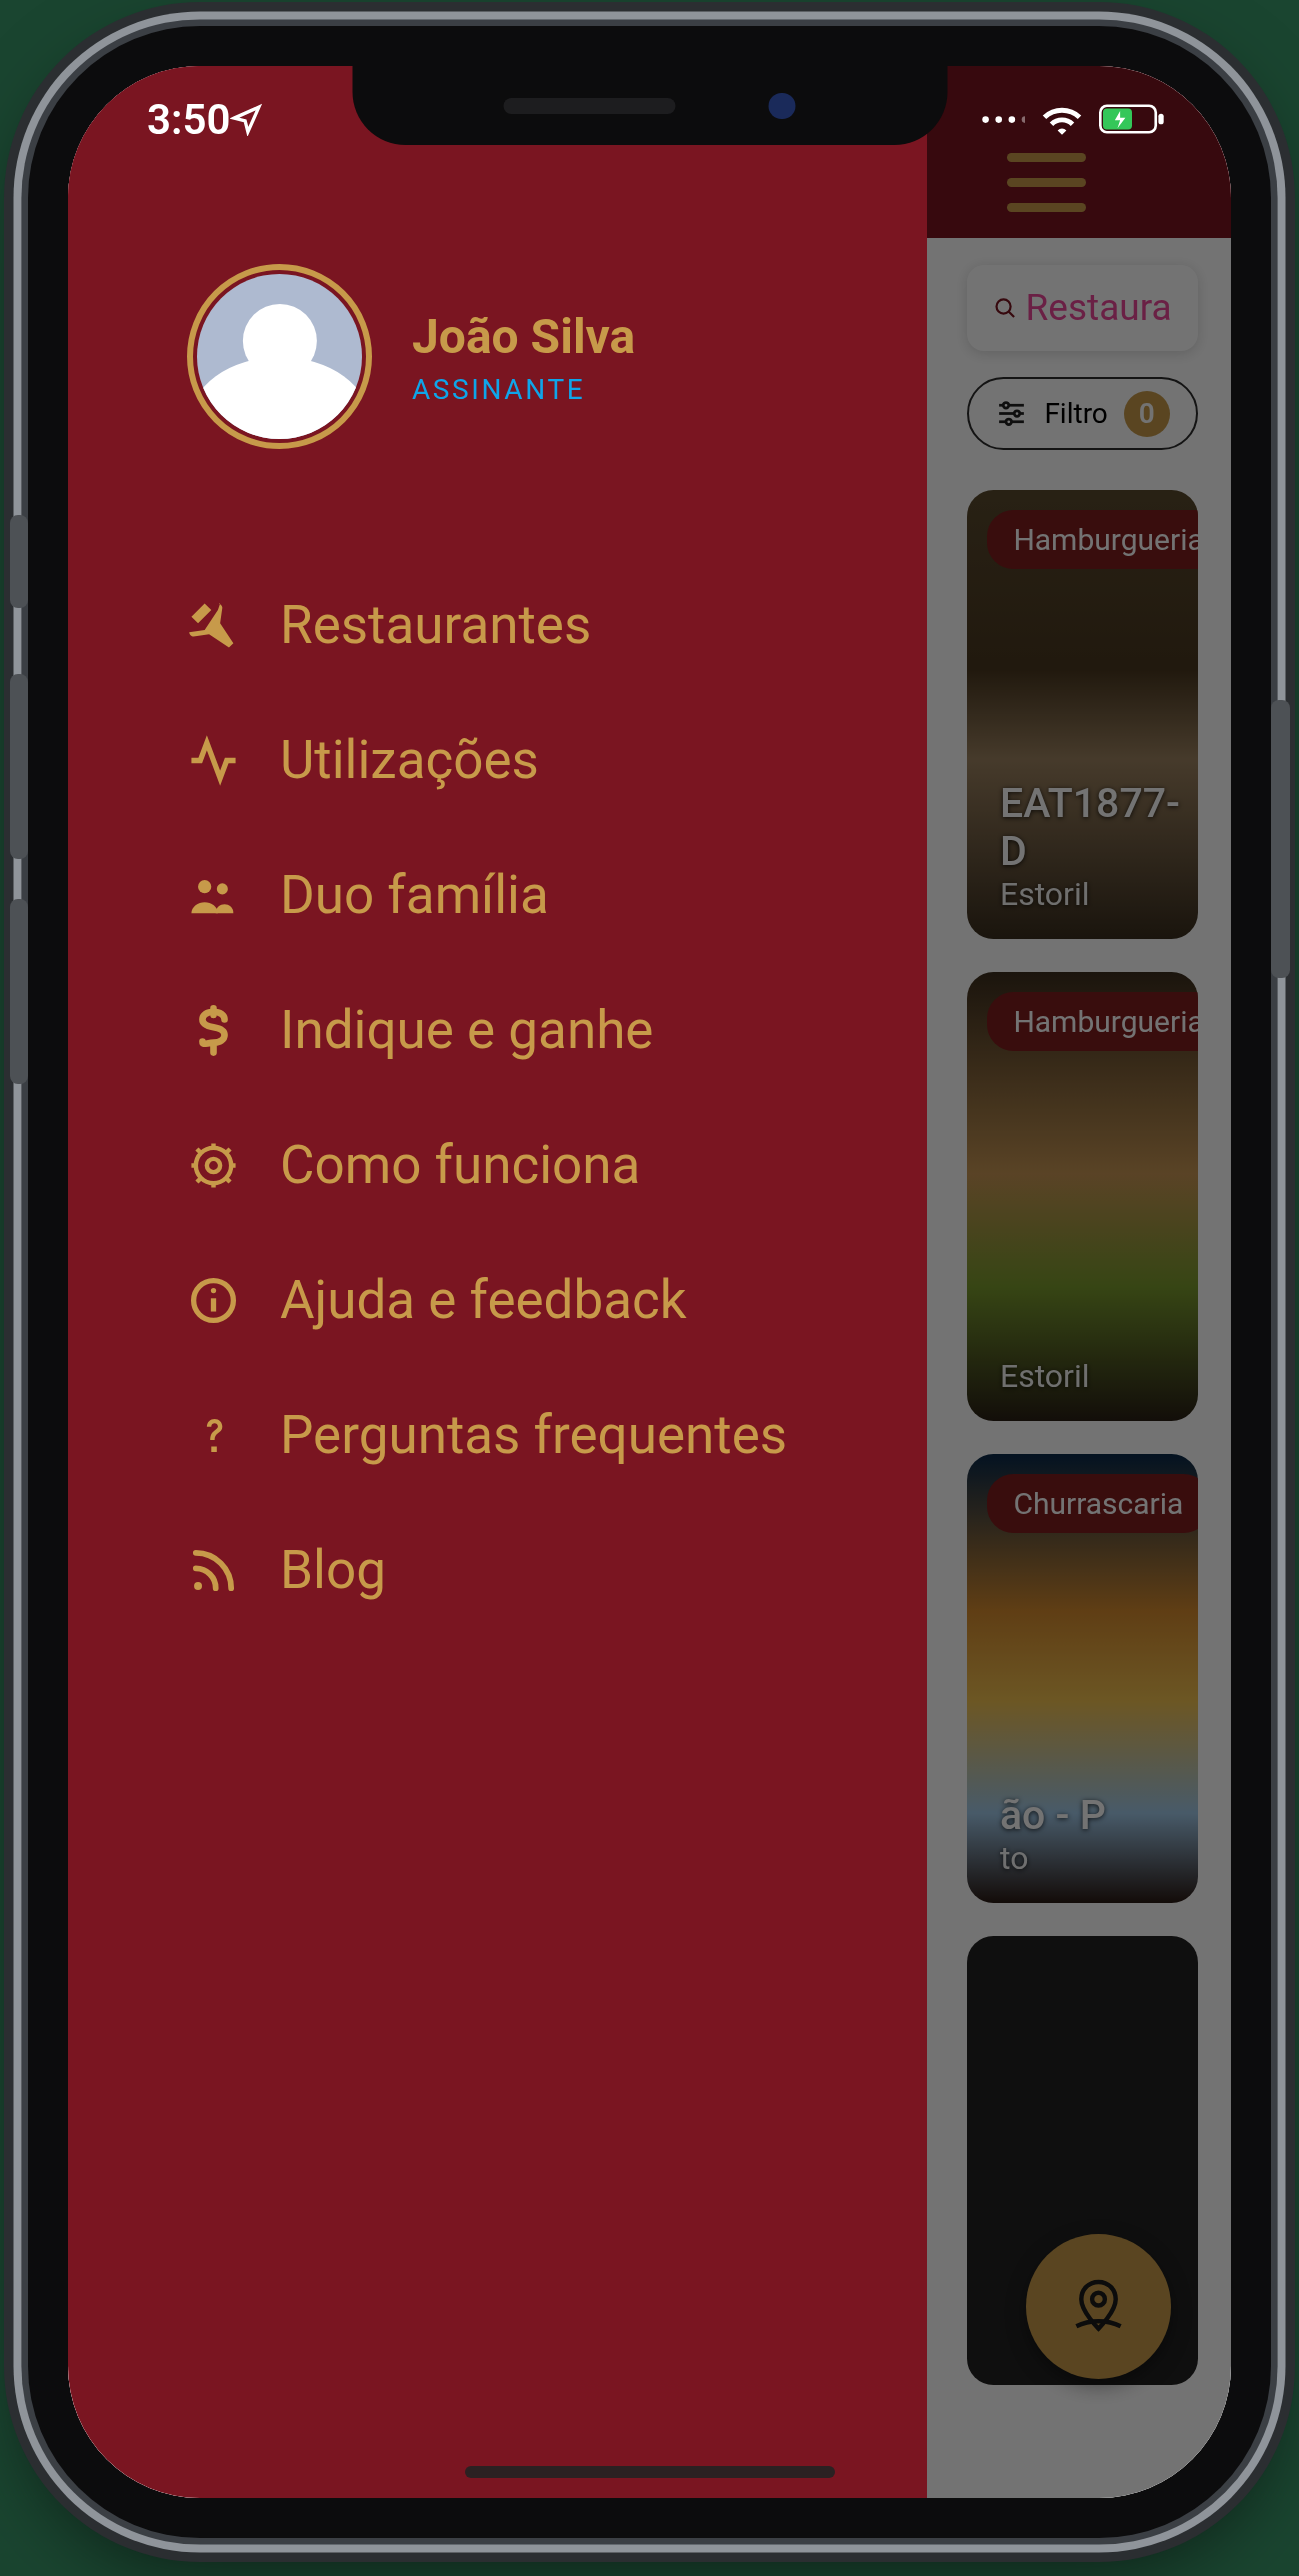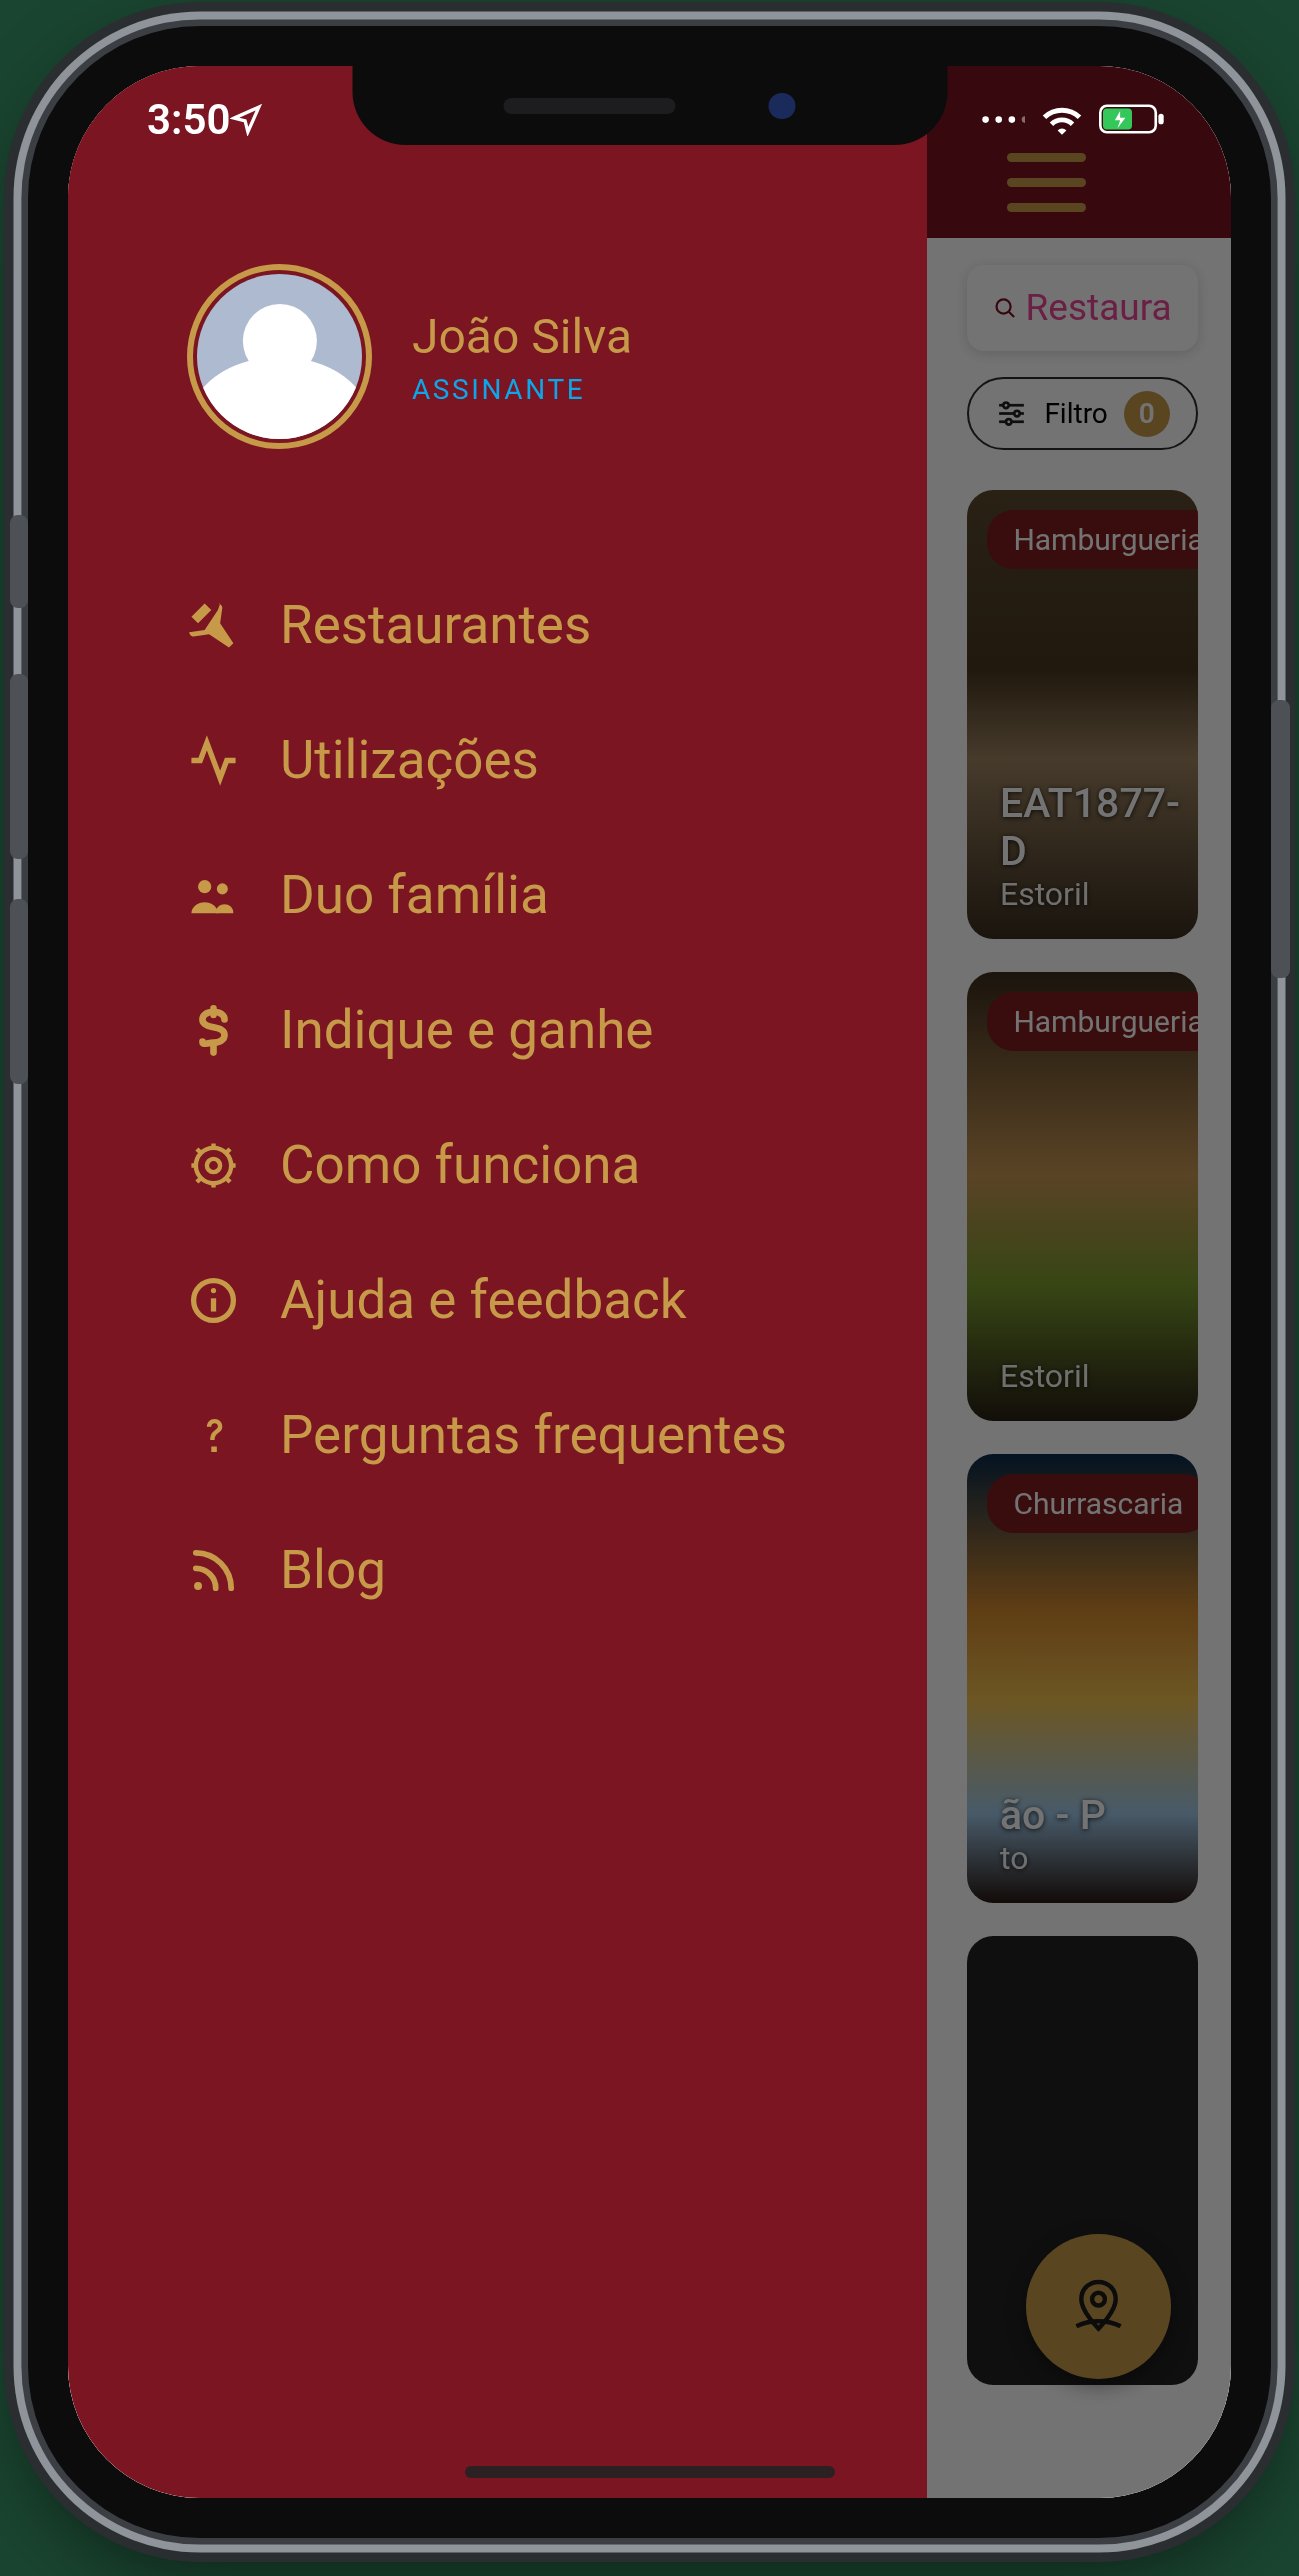--- a/index.html
+++ b/index.html
@@ -140,21 +140,21 @@
     background:#aebad0; position:relative; overflow:hidden;
   }
   .avatar::before {
     content:""; position:absolute; top:18%; left:50%; transform:translateX(-50%);
     width:45%; height:45%; background:#fff; border-radius:50%;
   }
   .avatar::after {
     content:""; position:absolute; bottom:-30%; left:50%; transform:translateX(-50%);
     width:110%; height:80%; background:#fff; border-radius:50%;
   }
-  .profile-name { font-size:48px; font-weight:400; color:#c79a4a; }
+  .profile-name { font-size:48px; font-weight:700; color:#c79a4a; }
   .profile-role { font-size:28px; letter-spacing:2.6px; color:#0ea5e9; margin-top:8px; }
 
   .menu { display:flex; flex-direction:column; gap:73px; }
   .menu-item { display:flex; align-items:center; gap:40px; color:#c79a4a; font-size:53px; }
   .menu-item .icon { width:53px; height:53px; display:flex; align-items:center; justify-content:center; flex:none; }
   .menu-item svg { width:53px; height:53px; }
 
 </style>
 </head>
 <body>

